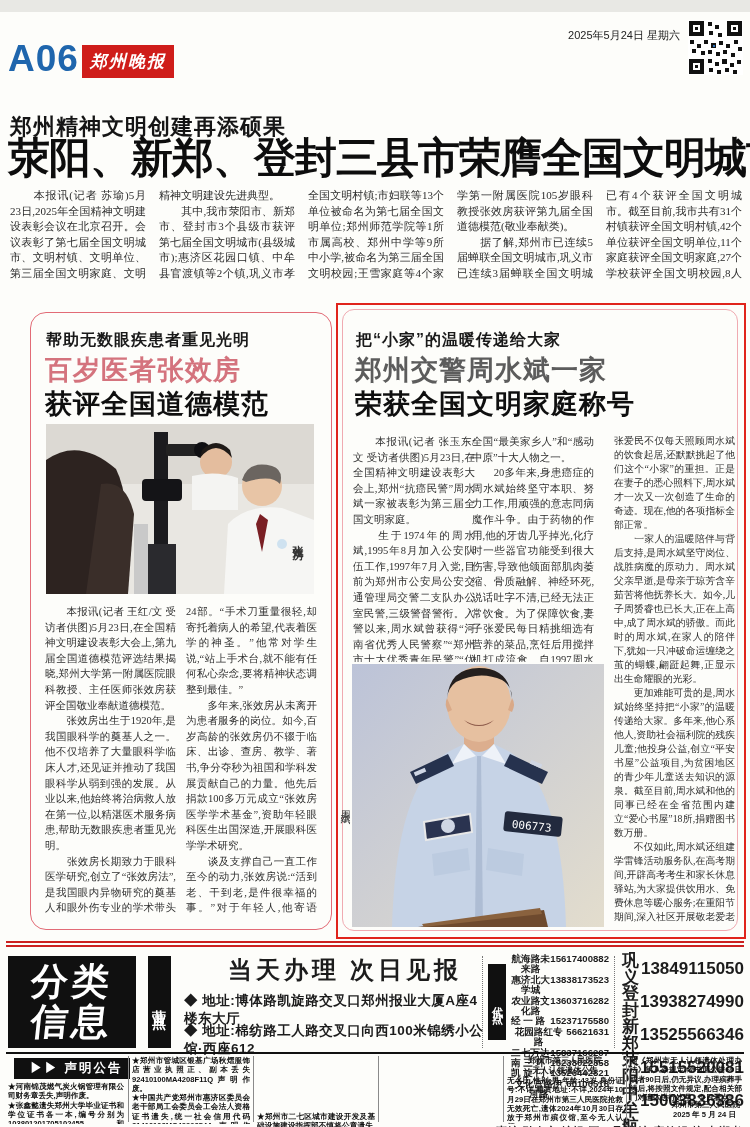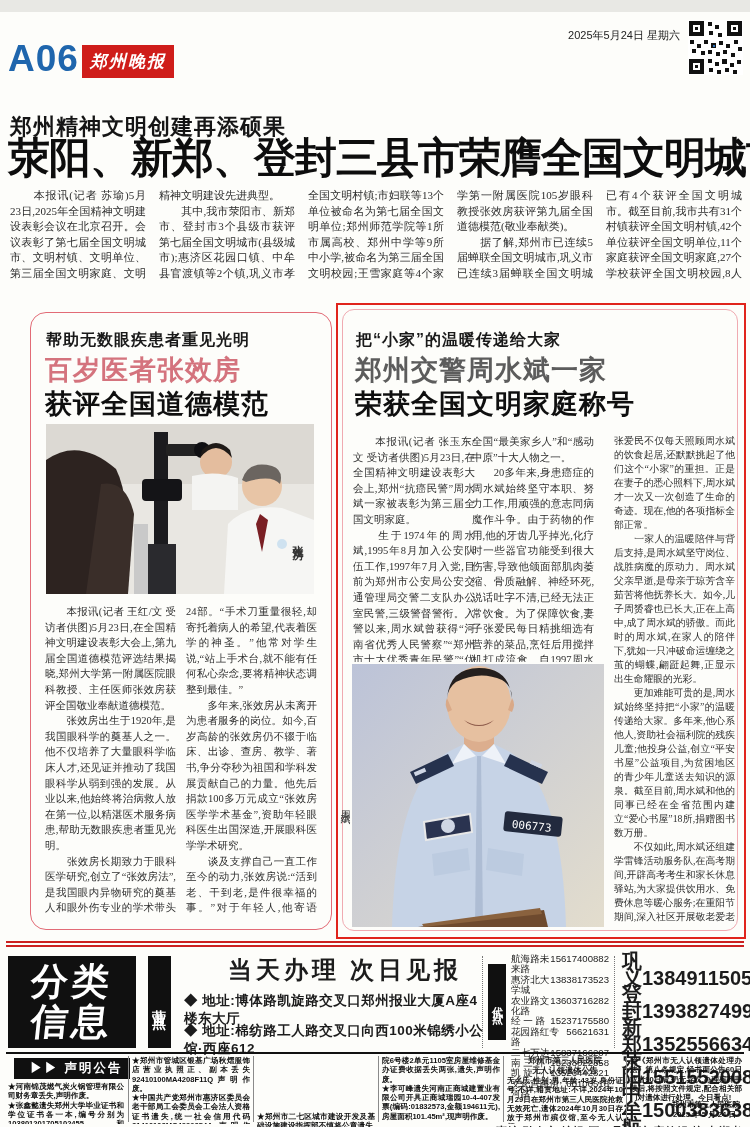--- a/index.html
+++ b/index.html
@@ -33,22 +33,22 @@
   
   .redline{background:#cc2020;height:1.5px;}
   .blk{background:#101010;color:#fff;}
   .logo-block{display:flex;flex-direction:column;justify-content:center;align-items:center;}
   .logo-line{font-size:37px;font-weight:bold;line-height:40px;letter-spacing:4px;
              transform:skewX(-6deg);font-family:"Liberation Sans",sans-serif;}
   .vblock{writing-mode:vertical-rl;display:flex;align-items:center;justify-content:center;
           font-weight:bold;letter-spacing:3px;}
   .cls-head{font-size:24px;font-weight:bold;letter-spacing:4px;font-family:"Liberation Serif",serif;}
   .cls-addr{font-size:13.5px;font-weight:bold;letter-spacing:.5px;}
-  .agent-row{display:flex;justify-content:space-between;font-size:9.6px;font-weight:normal;line-height:10.4px;}
-  .dist-row{display:flex;align-items:flex-end;font-size:20px;font-weight:bold;line-height:16.5px;}
+  .agent-row{display:flex;justify-content:space-between;font-size:9.6px;font-weight:bold;line-height:10.4px;text-align:center;}
+  .dist-row{display:flex;align-items:center;font-size:17px;font-weight:bold;line-height:16.5px;}
   .dist-name{width:52px;text-align:justify;text-align-last:justify;}
   .dotsep{border-left:1.5px dotted #777;}
   
   .notice-badge{background:#101010;color:#fff;font-size:12.5px;font-weight:bold;
                 padding:2px 8px 2px 16px;letter-spacing:2px;display:inline-block;}
   .ncol{font-size:7.6px;line-height:9.3px;color:#111;text-align:justify;overflow:hidden;
         font-weight:600;white-space:pre-line;}
   .ncol-head{font-size:8.2px;font-weight:bold;text-align:center;line-height:10px;}
   .vsep{border-left:1px solid #8a8a8a;}
   .credits{font-size:11px;font-weight:bold;color:#222;text-align:right;letter-spacing:.5px;}
@@ -299,22 +299,20 @@
 
   <div class="abs ncol" style="left:8px;top:1070px;width:116px;height:42px;">★河南锦茂燃气炭火锅管理有限公司财务章丢失,声明作废。
 ★张鑫懿遗失郑州大学毕业证书和学位证书各一本,编号分别为103801201705102455和1038042017002528,现声明作废。</div>
   <div class="abs vsep" style="left:128px;top:1044px;height:66px;"></div>
   <div class="abs ncol" style="left:132px;top:1044px;width:118px;height:68px;">★郑州市管城区银基广场秋熠服饰店营业执照正、副本丢失92410100MA4208F11Q声明作废。
 ★中国共产党郑州市惠济区委员会老干部局工会委员会工会法人资格证书遗失,统一社会信用代码81410108MC4992354A,声明作废。</div>
   <div class="abs vsep" style="left:253px;top:1044px;height:66px;"></div>
   <div class="abs ncol" style="left:257px;top:1100px;width:118px;height:68px;">★郑州市二七区城市建设开发及基础设施建设指挥部不慎将公章遗失,特此声明作废。
 ★中原飞扬口腔门诊部,统一社会信用代码91410102MA9LR8TU11,遗失放射证正副本,编号:郑卫放证字(2022)第007号,声明作废。</div>
   <div class="abs vsep" style="left:378px;top:1044px;height:66px;"></div>
-  <div class="abs ncol" style="left:382px;top:1044px;width:118px;height:68px;">院6号楼2单元1105室房屋维修基金办证费收据丢失两张,遗失,声明作废。
-★李可峰遗失河南正商城建置业有限公司开具正商城瑞园10-4-407发票(编码:01832573,金额194611元),房屋面积101.45m²,现声明作废。</div>
   <div class="abs vsep" style="left:503px;top:1044px;height:66px;"></div>
   <div class="abs ncol-head" style="left:507px;top:1044px;width:116px;">郑州市第三人民医院</div>
   <div class="abs ncol-head" style="left:507px;top:1054px;width:116px;">无人认领遗体公告</div>
   <div class="abs ncol" style="left:507px;top:1064px;width:116px;height:48px;">无名氏,性别:男,年龄:43岁,身份证号:不详,籍贯地址:不详,2024年10月29日在郑州市第三人民医院抢救无效死亡,遗体2024年10月30日存放于郑州市殡仪馆,至今无人认领。
 以上无人认领遗体,按</div>
   <div class="abs vsep" style="left:626px;top:1044px;height:66px;"></div>
   <div class="abs ncol" style="left:630px;top:1044px;width:112px;height:46px;">照《郑州市无人认领遗体处理办法》第八条规定,经书面公告60日或者90日后,仍无异议,办理殡葬手续后,将按照文件规定,配合相关部门对遗体进行处理。今日看点!</div>
   <div class="abs ncol" style="left:630px;top:1088px;width:110px;text-align:right;">郑州市第三人民医院</div>
   <div class="abs ncol" style="left:630px;top:1098px;width:106px;text-align:right;">2025 年 5 月 24 日</div>
 

